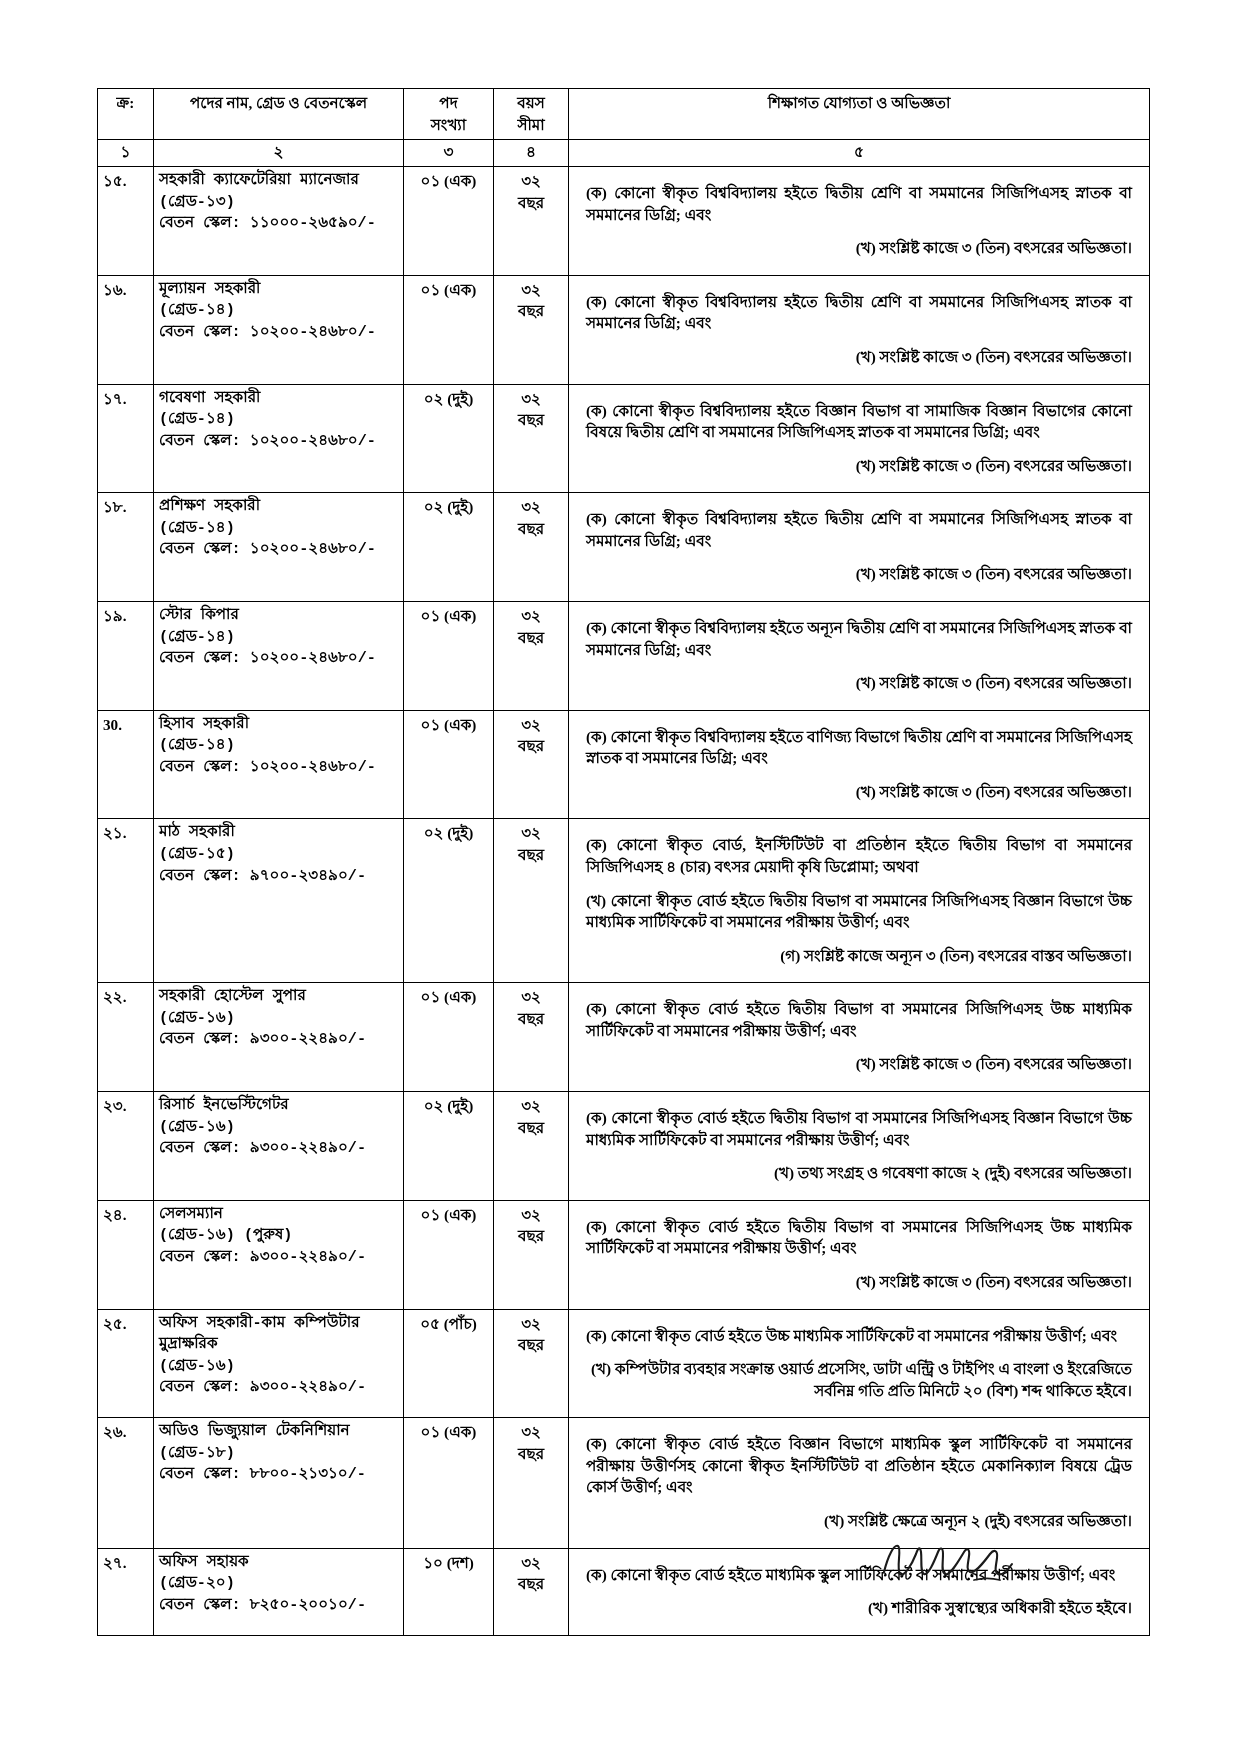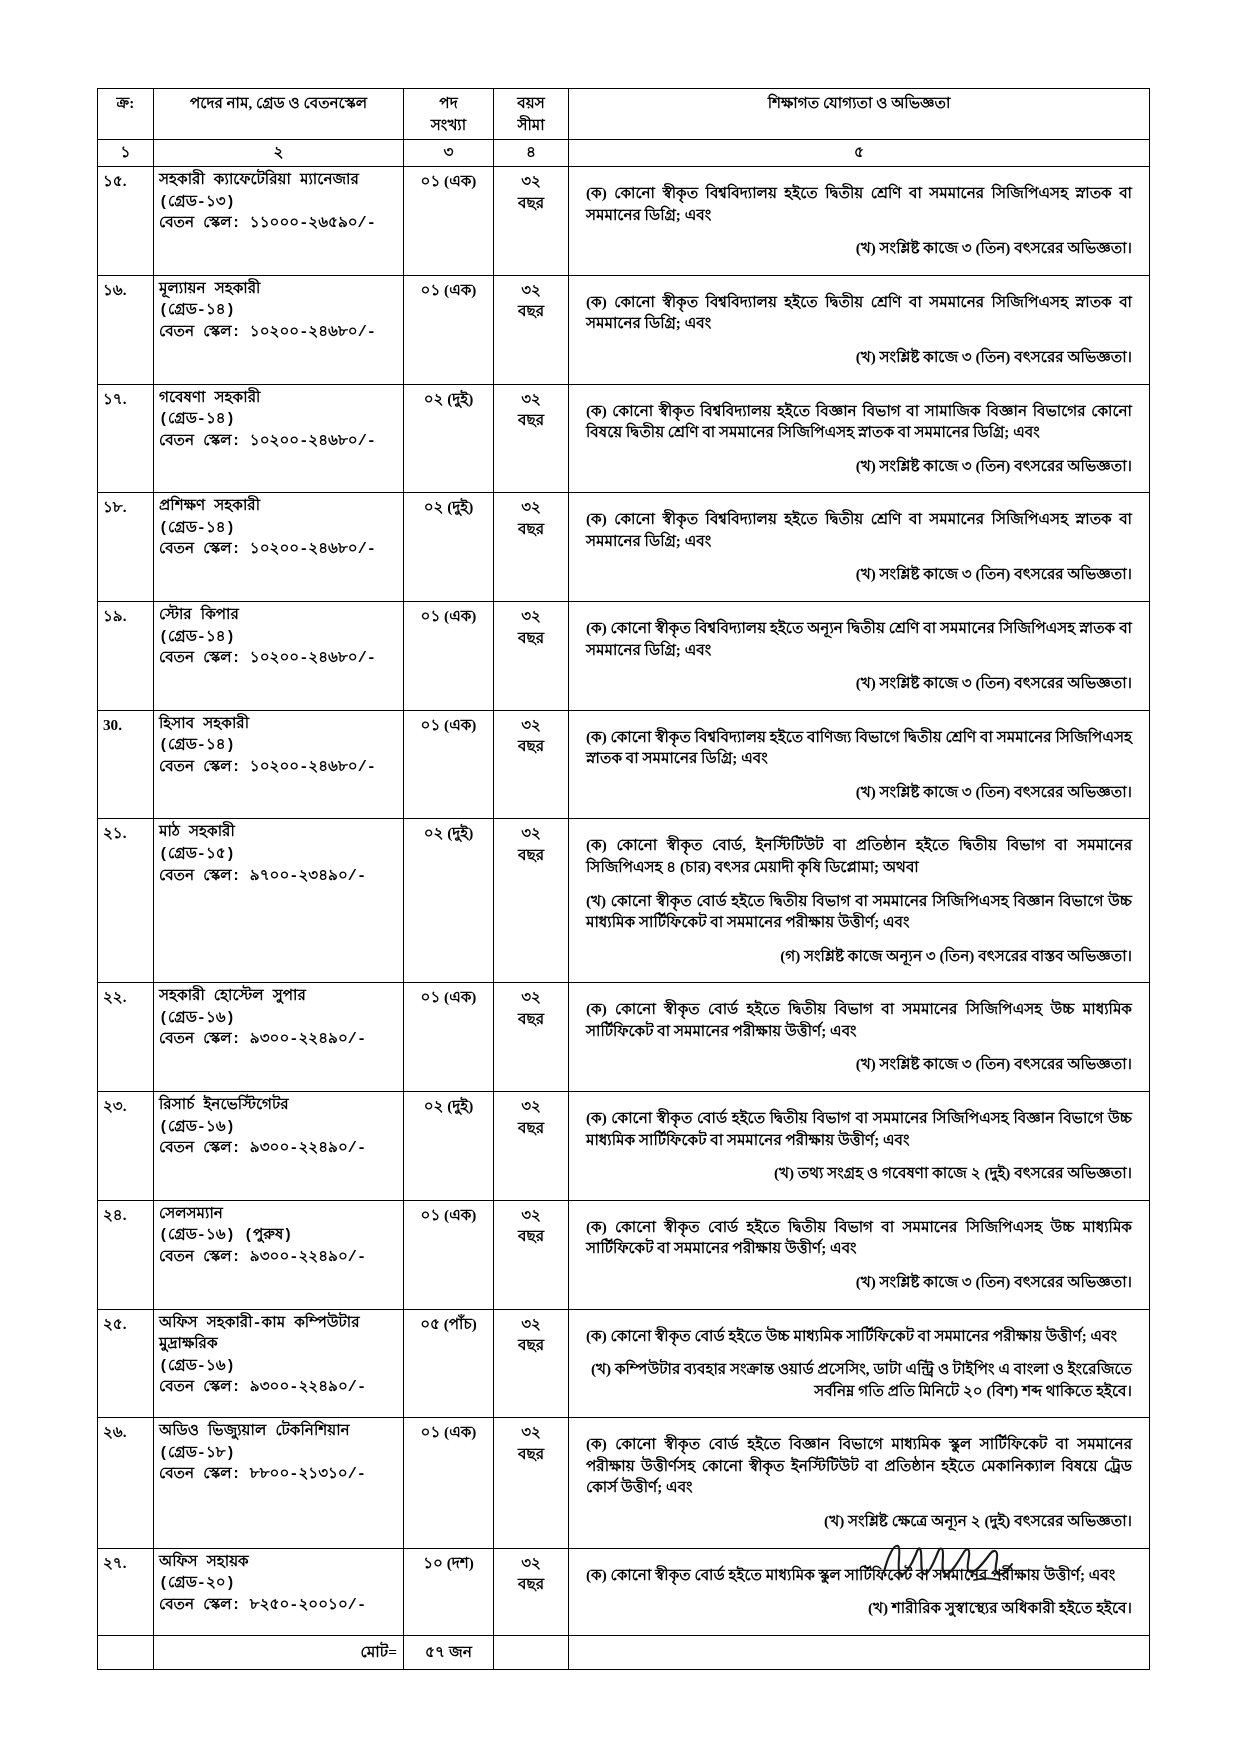--- a/index.html
+++ b/index.html
@@ -356,27 +356,20 @@
           <td class="count">১০ (দশ)</td>
           <td class="age">
             <span class="ln">৩২</span>
             <span class="ln">বছর</span>
           </td>
           <td class="qual">
             <p>(ক)  কোনো  স্বীকৃত  বোর্ড  হইতে  মাধ্যমিক  স্কুল  সার্টিফিকেট  বা  সমমানের পরীক্ষায় উত্তীর্ণ; এবং</p>
             <p class="last">(খ) শারীরিক সুস্বাস্থ্যের অধিকারী হইতে হইবে।</p>
           </td>
         </tr>
-        <tr class="total">
-        <td></td>
-        <td class="total-label">মোট=</td>
-        <td class="total-value">৫৭ জন</td>
-        <td></td>
-        <td></td>
-      </tr>
     </tbody>
   </table>
 
   <svg class="sig" viewBox="0 0 140 70">
     <path d="M6 44 C10 28, 16 16, 20 18 C24 20, 18 40, 22 46 C26 50, 34 36, 38 26 C40 20, 42 18, 43 24 C44 32, 42 44, 46 46 C50 48, 56 34, 60 24 C62 19, 65 19, 65 26 C65 36, 63 44, 67 46 C72 48, 80 34, 86 24 C89 19, 92 21, 91 28 C90 36, 88 42, 92 44 C97 46, 106 34, 112 26 C116 21, 120 22, 119 30 C118 38, 116 44, 120 46 C124 48, 130 42, 134 36" fill="none" stroke="#1a1a1a" stroke-width="2.1" stroke-linecap="round" stroke-linejoin="round"></path>
     <path d="M96 52 C104 50, 114 50, 122 52" fill="none" stroke="#1a1a1a" stroke-width="1.8" stroke-linecap="round"></path>
   </svg>
 
 </div>
 

